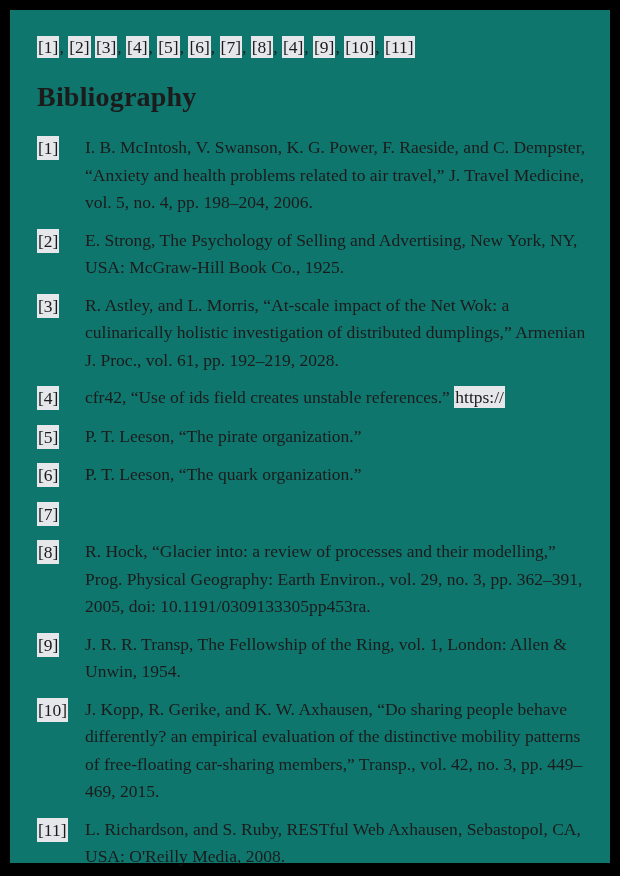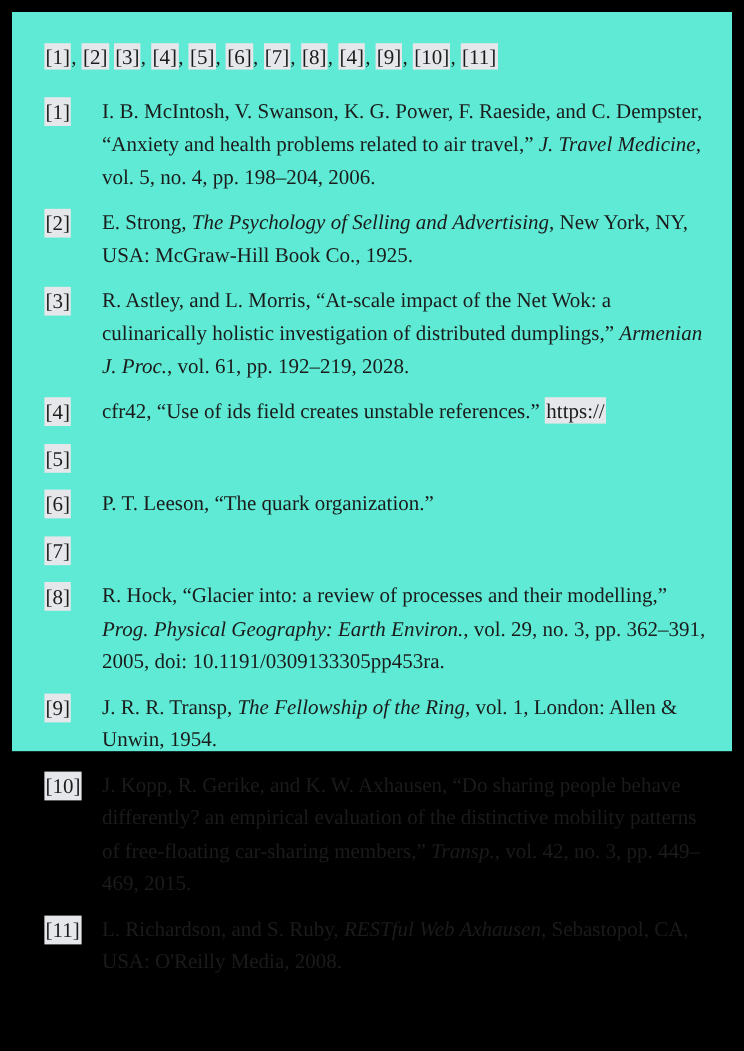--- a/index.html
+++ b/index.html
@@ -6,22 +6,22 @@
   body {
     width: 620px; height: 876px;
     background: #000000;
     font-family: "Liberation Serif", serif;
     position: relative;
     overflow: hidden;
   }
   .paper {
     position: absolute;
     left: 10px; top: 10px;
-    width: 600px; height: 616px;
-    background: #5eead4;
+    width: 600px; height: 853px;
+    background: #0f766e;
     color: #1b1b1b;
   }
   .content {
     padding: 26px 22px 0 27px;
   }
   .cite-line {
     font-size: 17.5px;
     line-height: 22px;
     white-space: nowrap;
   }
@@ -52,47 +52,49 @@
   }
   .entry .label-col .hl {
     display: inline-block;
     line-height: 22px;
     margin-top: 2px;
   }
   .etext {
     flex: 1;
     text-align: left;
   }
-  .it { font-style: italic; }
+  .it { }
 </style>
 </head>
 <body>
 
 <div class="paper">
   <div class="content">
     <div class="cite-line" id="citation-line"><span class="hl">[1]</span><span class="sep">, </span><span class="hl">[2]</span><span class="sep"> </span><span class="hl">[3]</span><span class="sep">, </span><span class="hl">[4]</span><span class="sep">, </span><span class="hl">[5]</span><span class="sep">, </span><span class="hl">[6]</span><span class="sep">, </span><span class="hl">[7]</span><span class="sep">, </span><span class="hl">[8]</span><span class="sep">, </span><span class="hl">[4]</span><span class="sep">, </span><span class="hl">[9]</span><span class="sep">, </span><span class="hl">[10]</span><span class="sep">, </span><span class="hl">[11]</span></div>
+    <h1 class="heading">Bibliography</h1>
     <div class="bib-list" id="bib-list">
         <div class="entry">
           <div class="label-col"><span class="hl">[1]</span></div>
           <div class="etext"><span class="">I. B. McIntosh, V. Swanson, K. G. Power, F. Raeside, and C. Dempster, “Anxiety and health problems related to air travel,” </span><span class="it ">J. Travel Medicine</span><span class="">, vol. 5, no. 4, pp. 198–204, 2006.</span></div>
         </div>
         <div class="entry">
           <div class="label-col"><span class="hl">[2]</span></div>
           <div class="etext"><span class="">E. Strong, </span><span class="it ">The Psychology of Selling and Advertising</span><span class="">, New York, NY, USA: McGraw-Hill Book Co., 1925.</span></div>
         </div>
         <div class="entry">
           <div class="label-col"><span class="hl">[3]</span></div>
           <div class="etext"><span class="">R. Astley, and L. Morris, “At-scale impact of the Net Wok: a culinarically holistic investigation of distributed dumplings,” </span><span class="it ">Armenian J. Proc.</span><span class="">, vol. 61, pp. 192–219, 2028.</span></div>
         </div>
         <div class="entry">
           <div class="label-col"><span class="hl">[4]</span></div>
           <div class="etext"><span class="">cfr42, “Use of ids field creates unstable references.” </span><span class="hl">https://</span><br></div>
         </div>
         <div class="entry">
           <div class="label-col"><span class="hl">[5]</span></div>
+          <div class="etext"><span class="">P. T. Leeson, “The pirate organization.”</span></div>
         </div>
         <div class="entry">
           <div class="label-col"><span class="hl">[6]</span></div>
           <div class="etext"><span class="">P. T. Leeson, “The quark organization.”</span></div>
         </div>
         <div class="entry">
           <div class="label-col"><span class="hl">[7]</span></div>
         </div>
         <div class="entry">
           <div class="label-col"><span class="hl">[8]</span></div>

